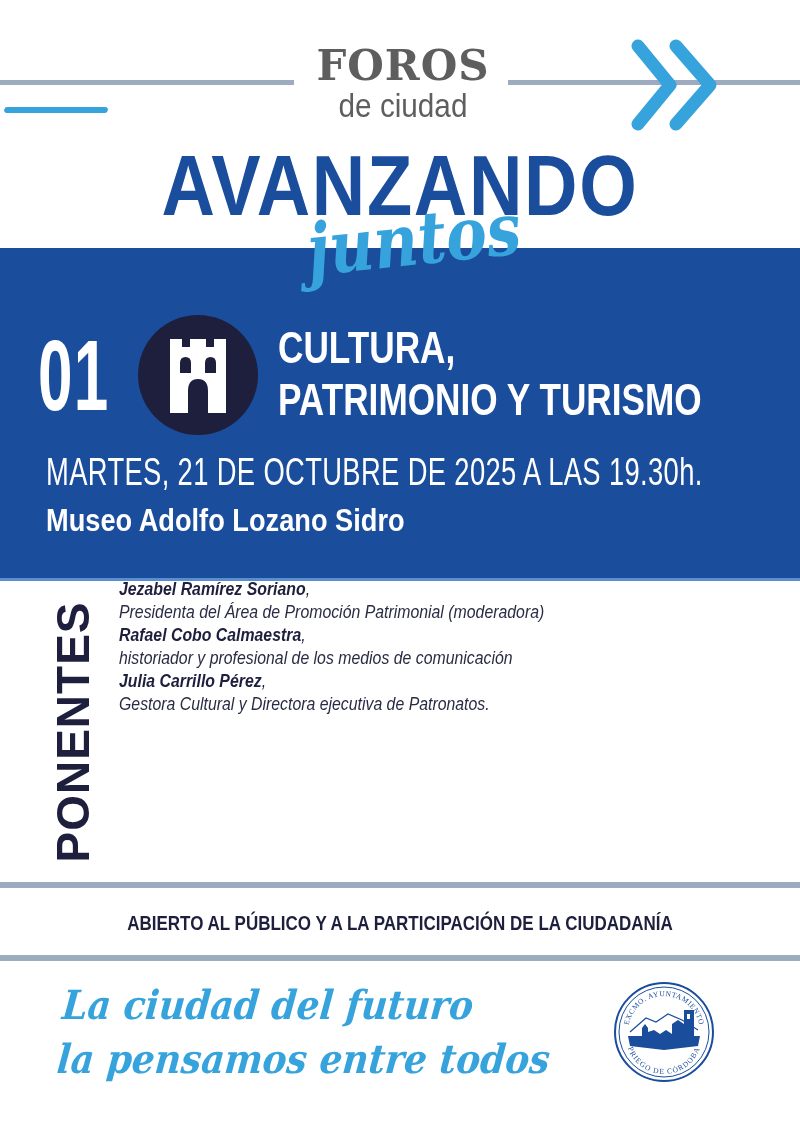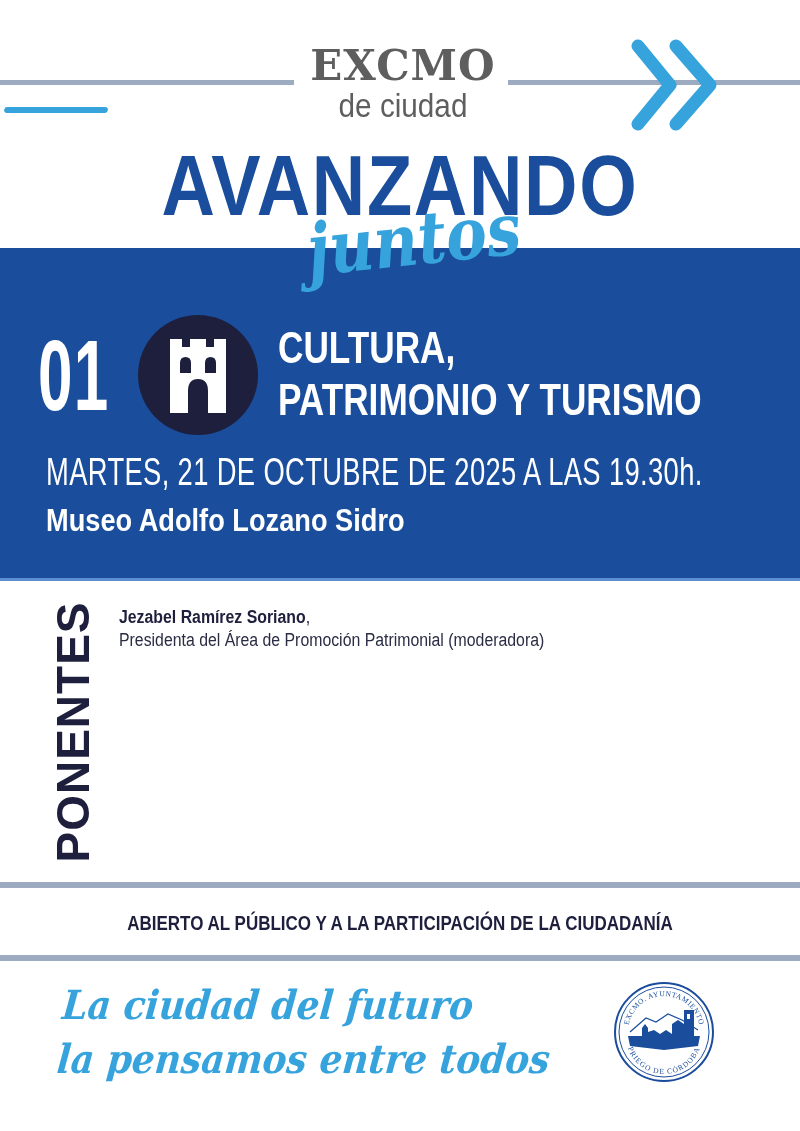--- a/index.html
+++ b/index.html
@@ -25,21 +25,21 @@
   .circle svg { position: absolute; left: 28px; top: 24px; }
 
   .topic { left: 278px; top: 322px; color: #ffffff; font-weight: bold; font-size: 44px; line-height: 52px; transform: scaleX(0.8); transform-origin: left; white-space: nowrap; }
 
   .date { left: 46px; top: 448px; color: #ffffff; font-size: 38px; line-height: 48px; transform: scaleX(0.72); transform-origin: left; white-space: nowrap; font-weight: normal; letter-spacing: 0.5px; }
   .venue { left: 46px; top: 499px; color: #ffffff; font-weight: bold; font-size: 32px; line-height: 42px; transform: scaleX(0.85); transform-origin: left; white-space: nowrap; }
 
   .ponentes-label { left: 48px; top: 606px; width: 50px; height: 252px; }
   .ponentes-label span { position: absolute; left: 50%; top: 50%; transform: translate(-50%, -50%) rotate(-90deg); color: #1d1f3d; font-weight: bold; font-size: 46px; letter-spacing: 1px; white-space: nowrap; transform-origin: center; }
 
-  .speakers { left: 119px; top: 606px; width: 670px; color: #1d1f3d; }
+  .speakers { left: 119px; top: 578px; width: 670px; color: #1d1f3d; font-style: italic; }
   .speaker-name { font-weight: bold; font-size: 18px; line-height: 23px; transform: scaleX(0.88); transform-origin: left; white-space: nowrap; }
   .speaker-role { font-size: 18px; line-height: 23px; transform: scaleX(0.88); transform-origin: left; white-space: nowrap; color: #2a2c44; }
 
   .open { left: 0; width: 800px; top: 910px; text-align: center; color: #1d1f3d; font-weight: bold; font-size: 20px; line-height: 26px; transform: scaleX(0.85); }
 
   .slogan { left: 60px; top: 978px; color: #36a3dc; font-family: "DejaVu Serif", serif; font-style: italic; font-weight: bold; font-size: 40px; line-height: 54px; transform: scaleX(0.9) skewX(-6deg); transform-origin: left; white-space: nowrap; }
 
   .seal { left: 612px; top: 980px; width: 104px; height: 104px; }
 </style>
 </head>
@@ -48,21 +48,21 @@
 <div class="abs gray-line" style="left:0; top:80px; width:294px;"></div>
 <div class="abs gray-line" style="left:508px; top:80px; width:292px;"></div>
 <div class="abs blue-dash" style="left:4px; top:107px; width:104px;"></div>
 
 <svg class="abs" style="left:628px; top:38px;" width="100" height="94" viewBox="0 0 100 94">
   <polyline points="10,8 42,47 10,86" fill="none" stroke="#36a3dc" stroke-width="13" stroke-linecap="round" stroke-linejoin="round"></polyline>
   <polyline points="48,8 82,47 48,86" fill="none" stroke="#36a3dc" stroke-width="13" stroke-linecap="round" stroke-linejoin="round"></polyline>
 </svg>
 
 <div class="abs foros">
-  <div class="t1">EXCMO</div>
+  <div class="t1">FOROS</div>
   <div class="t2">de ciudad</div>
 </div>
 
 <div class="abs avanzando">AVANZANDO</div>
 
 <div class="abs band"></div>
 
 <div class="abs juntos">juntos</div>
 
 <div class="abs num">01</div>
@@ -85,20 +85,28 @@
 
 <div class="abs ponentes-label">
   <span>PONENTES</span>
 </div>
 
 <div class="abs speakers">
   <div>
     <div class="speaker-name"><span>Jezabel Ramírez Soriano</span><span style="font-weight:normal">,</span></div>
     <div class="speaker-role">Presidenta del Área de Promoción Patrimonial (moderadora)</div>
   </div>
+  <div>
+    <div class="speaker-name"><span>Rafael Cobo Calmaestra</span><span style="font-weight:normal">,</span></div>
+    <div class="speaker-role">historiador y profesional de los medios de comunicación</div>
+  </div>
+  <div>
+    <div class="speaker-name"><span>Julia Carrillo Pérez</span><span style="font-weight:normal">,</span></div>
+    <div class="speaker-role">Gestora Cultural y Directora ejecutiva de Patronatos.</div>
+  </div>
 </div>
 
 <div class="abs gray-line" style="left:0; top:882px; width:800px; height:6px;"></div>
 <div class="abs open">ABIERTO AL PÚBLICO Y A LA PARTICIPACIÓN DE LA CIUDADANÍA</div>
 <div class="abs gray-line" style="left:0; top:955px; width:800px; height:6px;"></div>
 
 <div class="abs slogan">
   <div>La ciudad del futuro</div>
   <div>la pensamos entre todos</div>
 </div>

